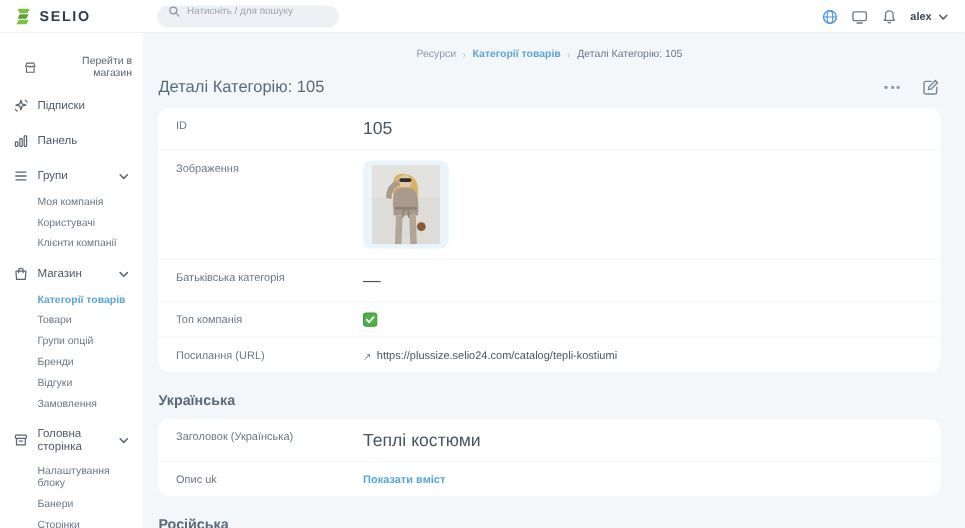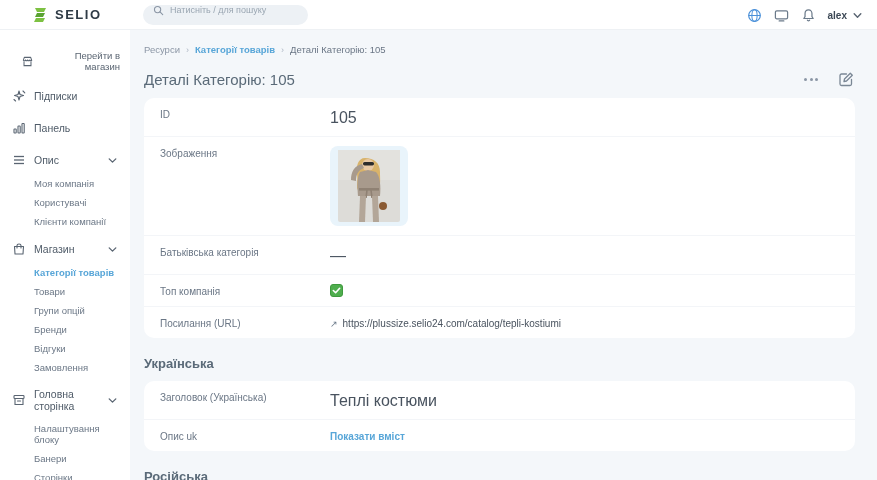--- a/index.html
+++ b/index.html
@@ -1,21 +1,21 @@
 <!DOCTYPE html>
 <html><head>
 <meta charset="utf-8">
 <style>
   * { margin:0; padding:0; box-sizing:border-box; }
   html,body { width:877px; height:480px; overflow:hidden; }
   body { font-family:"Liberation Sans", sans-serif; background:#f4f7fa; color:#4a5563; }
 
   
   .header { position:absolute; top:0; left:0; width:877px; height:30px; background:#fff;
-            border-bottom:1px solid #eef1f4; z-index:5; display:flex; align-items:center;padding-left:19px; }
+            border-bottom:1px solid #eef1f4; z-index:5; display:flex; align-items:center; }
   .logo-wrap { display:flex; align-items:center; gap:6px; margin-left:14px; }
   .logo-mark { width:16px; height:16px; display:block; }
   .logo-text { font-size:13px; font-weight:bold; letter-spacing:1.5px; color:#2f3b46; }
   .search-pill { position:absolute; left:143px; top:5px; width:165px; height:20px;
                  background:#edf1f5; border-radius:12px; display:flex; align-items:flex-start;
                  gap:6px; padding:0 10px; border:none; }
   .search-pill input { border:none; background:transparent; outline:none; font-size:9px;
                  color:#6a7685; width:120px; font-family:"Liberation Sans", sans-serif; }
   .search-pill input::placeholder { color:#9aa6b2; }
   .hdr-right { position:absolute; right:14px; top:0; height:30px; display:flex; align-items:center; gap:12px; }
@@ -32,21 +32,21 @@
                padding:7px 10px 7px 12px; margin-top:4px; cursor:pointer; position:relative; }
   .side-item .lbl { flex:1; }
   .side-item .chev { margin-right:2px; }
   .side-sub { font-size:9.5px; color:#6b7786; padding:4px 10px 4px 34px; cursor:pointer; }
   .side-sub.active { color:#58a6d8; font-weight:bold; }
   .ic { width:14px; height:14px; flex:0 0 auto; display:block; }
   .ic-s { width:11px; height:11px; flex:0 0 auto; display:block; }
 
   
   .main { position:absolute; top:30px; left:130px; width:747px; height:450px; padding:14px 22px 0 14px; }
-  .breadcrumb { display:flex; align-items:center; gap:6px; font-size:9.5px; color:#8b96a5; }
+  .breadcrumb { display:flex; align-items:center; gap:6px; font-size:9.5px; color:#8b96a5;justify-content:center; }
   .crumb-link { color:#58a6d8; font-weight:bold; cursor:pointer; }
   .crumb-cur { color:#6a7685; }
   .bc-sep { color:#aeb8c4; font-size:9px; }
   .title-row { display:flex; align-items:center; margin-top:16px; }
   .page-title { font-size:15px; color:#5a6a78; font-weight:normal; flex:1; }
   .title-actions { display:flex; align-items:center; gap:16px; }
   .dots-btn { display:flex; gap:2.5px; cursor:pointer; padding:4px; }
   .dots-btn i { width:3px; height:3px; border-radius:50%; background:#8b96a5; display:block; }
 
   .card { background:#fff; border-radius:10px; margin-top:10px; width:711px; overflow:hidden; }
@@ -137,21 +137,21 @@
     </svg>
     <span class="lbl">Панель</span>
   </div>
 
   <div class="side-item">
     <svg class="ic" viewBox="0 0 14 14">
       <line x1="2" y1="3.5" x2="12" y2="3.5" stroke="#5a6572" stroke-width="1.3"></line>
       <line x1="2" y1="7" x2="12" y2="7" stroke="#5a6572" stroke-width="1.3"></line>
       <line x1="2" y1="10.5" x2="12" y2="10.5" stroke="#5a6572" stroke-width="1.3"></line>
     </svg>
-    <span class="lbl">Опис</span>
+    <span class="lbl">Групи</span>
     <svg class="ic-s chev" viewBox="0 0 10 10">
       <polyline points="2,3.5 5,6.5 8,3.5" fill="none" stroke="#5a6572" stroke-width="1.2" stroke-linecap="round" stroke-linejoin="round"></polyline>
     </svg>
   </div>
   <div class="side-sub">Моя компанія</div>
   <div class="side-sub">Користувачі</div>
   <div class="side-sub">Клієнти компанії</div>
 
   <div class="side-item">
     <svg class="ic" viewBox="0 0 14 14">

